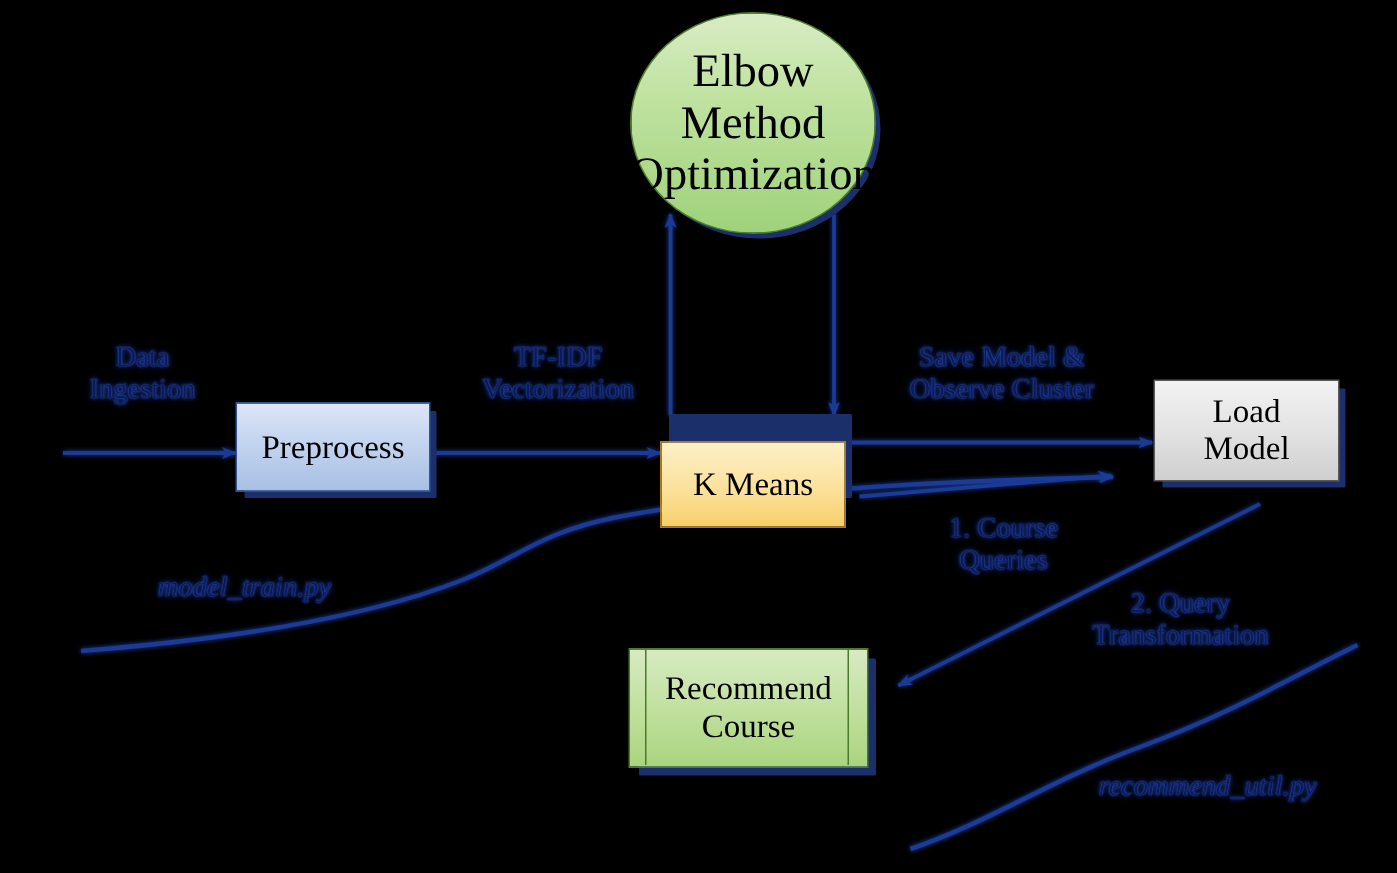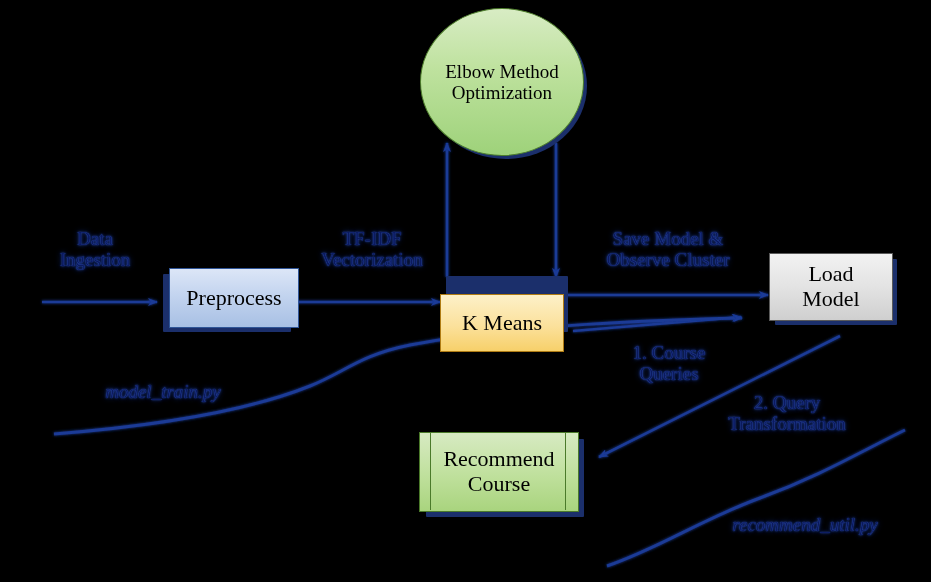--- a/index.html
+++ b/index.html
@@ -21,21 +21,20 @@
   }
   .shadow{
     position:absolute;background:#1b2f6b;border-radius:1px;
   }
 
   
   .rect .body{border:1px solid #2b4a8b;}
   .rect.blue .body{
     background:linear-gradient(180deg,#dce6f7 0%,#c3d4ef 45%,#a8c0e4 100%);
     border-color:#2f5597;
-    margin-left:12px;
   }
   .rect.amber .body{
     background:linear-gradient(180deg,#fdf0c8 0%,#fbe19c 55%,#f7d06a 100%);
     border-color:#b07c14;
     margin-top:24px;
   }
   .rect.gray .body{
     background:linear-gradient(180deg,#f2f2f2 0%,#e3e3e3 50%,#cfcfcf 100%);
     border-color:#5a5a5a;
   }
@@ -49,21 +48,21 @@
   
   .ellipse .body{
     border-radius:50%;
     background:linear-gradient(180deg,#d8ecc4 0%,#bfe29f 40%,#9ed27a 100%);
     border:1px solid #4f7f2d;
   }
   .ellipse .shadow{border-radius:50%;}
 
   .label-1{font-size:22px;}
   .label-2{font-size:22px;}
-  .ell-text{font-size:19px;}
+  .ell-text{font-size:31px;}
 
   
   .edge-label{
     position:absolute;
     color:#0b1a5e;
     font-family:"Liberation Serif", serif;
     font-weight:normal;
     font-size:19px;
     line-height:1.12;
     text-align:center;

